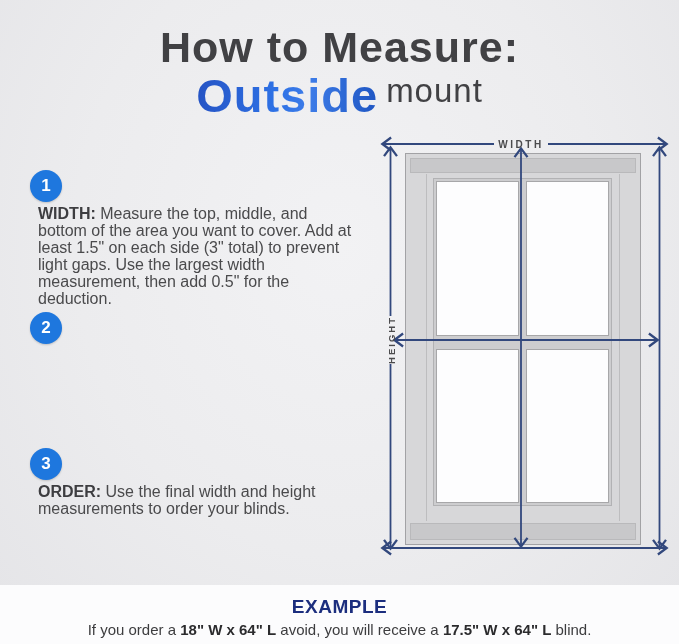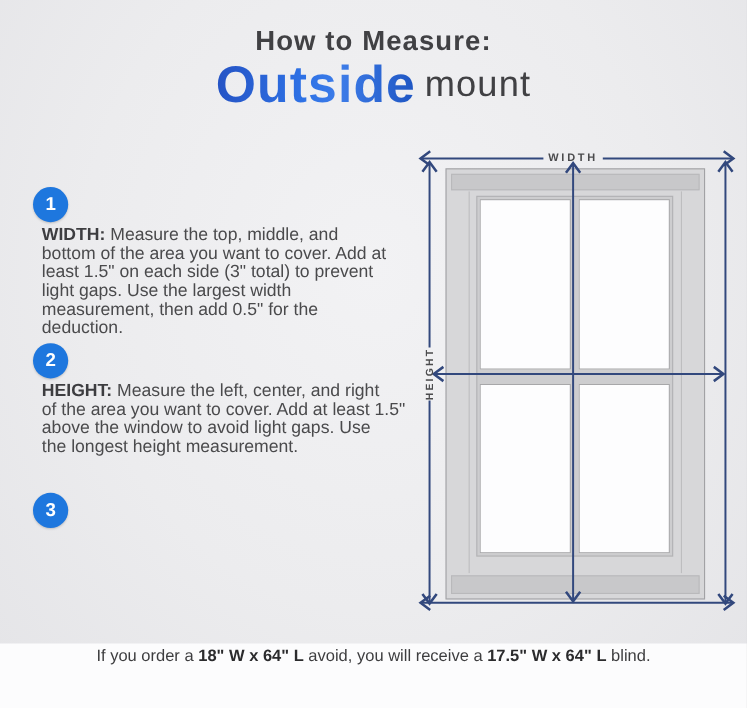--- a/index.html
+++ b/index.html
@@ -3,22 +3,22 @@
 <meta charset="utf-8">
 <style>
   html,body{margin:0;padding:0;background:#d8d8da;}
   .canvas{
     position:relative;width:679px;height:644px;overflow:hidden;
     background:radial-gradient(ellipse at 50% 38%, #f2f2f4 0%, #ececee 55%, #e4e4e7 100%);
     font-family:"Liberation Sans", sans-serif;
   }
   
   .header{position:absolute;top:24px;left:0;width:100%;text-align:center;}
-  .title-line1{font-size:25px;font-weight:bold;letter-spacing:1px;color:var(--title);line-height:1.1;}
-  .title-line2{display:flex;justify-content:center;align-items:center;gap:8px;margin-top:1px;}
+  .title-line1{font-size:43px;font-weight:bold;letter-spacing:1px;color:var(--title);line-height:1.1;}
+  .title-line2{display:flex;justify-content:center;align-items:flex-start;gap:8px;margin-top:1px;}
   .title-highlight{
     font-size:47px;font-weight:bold;letter-spacing:1px;line-height:1;
     color:var(--blue);
     background:linear-gradient(93deg,#2553c4 0%,#2e72e6 45%,#3d7ce8 62%,#1e55c2 100%);
   }
   @supports (-webkit-background-clip:text){
     .title-highlight{-webkit-background-clip:text;background-clip:text;color:transparent;}
   }
   .title-rest{font-size:33px;font-weight:normal;letter-spacing:1px;color:var(--title);}
   
@@ -94,28 +94,26 @@
     <div class="step-text"><span class="step-label">WIDTH:</span><span> Measure the top, middle, and
 bottom of the area you want to cover. Add at
 least 1.5" on each side (3" total) to prevent
 light gaps. Use the largest width
 measurement, then add 0.5" for the
 deduction.</span></div>
   </div>
 
   <div class="step step2">
     <div class="badge">2</div>
-    <div class="step-text"><span class="step-label">HEIGHT:</span><span> Measure the left, center, and right
-of the area you want to cover. Add at least 1.5"
-above the window to avoid light gaps. Use
-the longest height measurement.</span></div>
   </div>
 
   <div class="step step3">
     <div class="badge">3</div>
+    <div class="step-text"><span class="step-label">ORDER:</span><span> Use the final width and height
+measurements to order your blinds.</span></div>
   </div>
 
   <div class="diagram">
 
     <div class="window">
       <div class="win-head"></div>
       <div class="seam seam-left"></div>
       <div class="seam seam-right"></div>
       <div class="win-inner">
         <div class="pane"></div>
@@ -146,16 +144,17 @@
       <line class="arrow-line" x1="17" y1="206" x2="279" y2="206" marker-start="url(#chev)" marker-end="url(#chev)"></line>
 
       <line class="arrow-line" x1="5" y1="414" x2="288" y2="414" marker-start="url(#chev)" marker-end="url(#chev)"></line>
     </svg>
 
     <div class="dim-label width-label">WIDTH</div>
     <div class="dim-label height-label">HEIGHT</div>
   </div>
 
   <div class="footer">
+    <div class="example-heading">EXAMPLE</div>
     <div class="example-line"><span>If you order a </span><span class="seg-bold">18" W x 64" L</span><span> avoid, you will receive a </span><span class="seg-bold">17.5" W x 64" L</span><span> blind.</span></div>
   </div>
 
 </div>
 
 </body></html>

